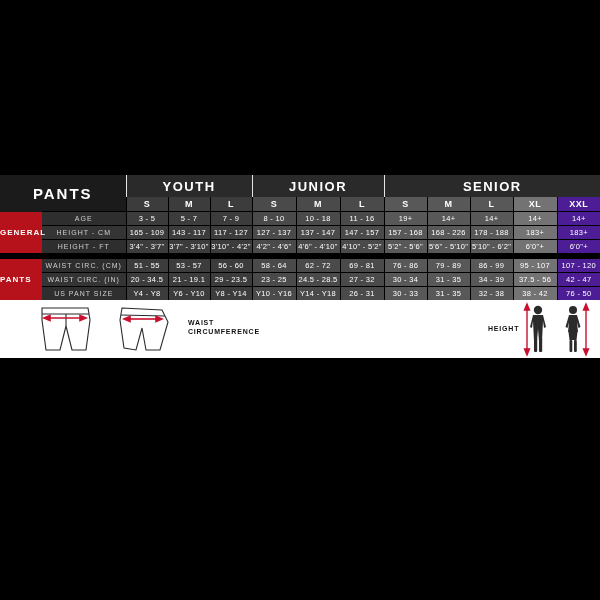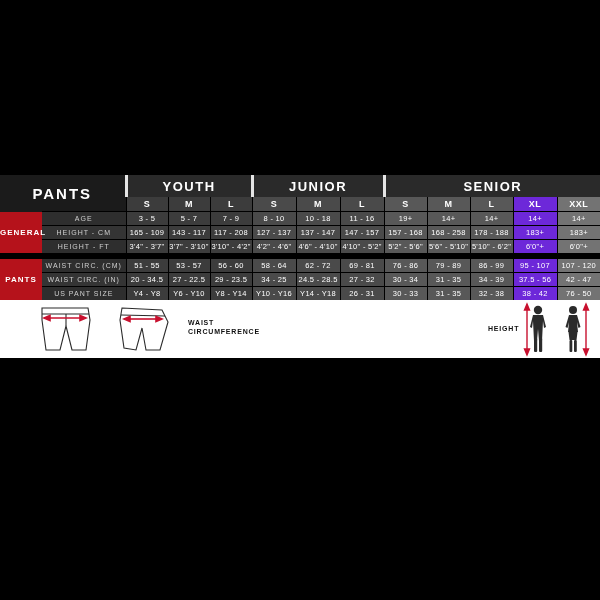--- a/index.html
+++ b/index.html
@@ -9,44 +9,44 @@
 
   table.chart{border-collapse:collapse;width:600px;table-layout:fixed;}
   table.chart td,table.chart th{padding:0;margin:0;}
 
   .titlecell{
     background:#1b1b1b;color:#fff;font-size:15px;font-weight:bold;
     letter-spacing:2px;text-align:center;vertical-align:middle;
   }
   .grouphead{
     background:#2a2a2a;color:#fff;font-weight:bold;font-size:13px;
-    text-align:center;letter-spacing:1.5px;border-left:3px solid #e5e5e5;
+    text-align:center;letter-spacing:1.5px;border-left:1px solid #e5e5e5;
     height:22px;
   }
   .sizehead{
     background:#3a3a3a;color:#fff;font-weight:bold;font-size:9px;
     text-align:center;letter-spacing:.5px;height:14px;border-left:1px solid #000;
   }
   .rowlabel{
     background:#2e2e2e;color:#cfcfcf;font-size:7px;text-align:center;
     letter-spacing:1px;height:13px;border-top:1px solid #000;
   }
   .sectlabel{
     background:#b5121b;color:#fff;font-size:8px;font-weight:bold;
-    text-align:center;letter-spacing:1px;vertical-align:middle;
+    letter-spacing:1px;vertical-align:middle;
   }
   .datacell{
     color:#fff;font-size:7.5px;text-align:center;height:13px;
     border-top:1px solid #000;border-left:1px solid #000;letter-spacing:.3px;
   }
   .sh-a{background:#3c3c3c;}
   .sh-b{background:#4a4a4a;}
   .sh-c{background:#585858;}
-  .sh-d{background:#6d28d9;}
-  .sh-e{background:#737373;}
+  .sh-d{background:#737373;}
+  .sh-e{background:#4c1d95;}
 
   .rowlabel.alt{background:#343434;}
 
   .figwrap{position:relative;background:#fff;height:58px;width:600px;}
   .figlabel{
     position:absolute;font-size:7px;font-weight:bold;color:#111;
     letter-spacing:.8px;line-height:1.35;
   }
   svg{display:block;}
 </style>
@@ -105,26 +105,26 @@
       <td class="datacell sh-c">19+</td>
       <td class="datacell sh-c">14+</td>
       <td class="datacell sh-c">14+</td>
       <td class="datacell sh-d">14+</td>
       <td class="datacell sh-e">14+</td>
     </tr>
     <tr>
       <td class="rowlabel alt">HEIGHT - CM</td>
       <td class="datacell sh-a">165 - 109</td>
       <td class="datacell sh-a">143 - 117</td>
-      <td class="datacell sh-a">117 - 208</td>
+      <td class="datacell sh-a">117 - 127</td>
       <td class="datacell sh-b">127 - 137</td>
       <td class="datacell sh-b">137 - 147</td>
       <td class="datacell sh-b">147 - 157</td>
       <td class="datacell sh-c">157 - 168</td>
-      <td class="datacell sh-c">168 - 258</td>
+      <td class="datacell sh-c">168 - 226</td>
       <td class="datacell sh-c">178 - 188</td>
       <td class="datacell sh-d">183+</td>
       <td class="datacell sh-e">183+</td>
     </tr>
     <tr>
       <td class="rowlabel">HEIGHT - FT</td>
       <td class="datacell sh-a">3'4" - 3'7"</td>
       <td class="datacell sh-a">3'7" - 3'10"</td>
       <td class="datacell sh-a">3'10" - 4'2"</td>
       <td class="datacell sh-b">4'2" - 4'6"</td>
@@ -152,23 +152,23 @@
       <td class="datacell sh-b">69 - 81</td>
       <td class="datacell sh-c">76 - 86</td>
       <td class="datacell sh-c">79 - 89</td>
       <td class="datacell sh-c">86 - 99</td>
       <td class="datacell sh-d">95 - 107</td>
       <td class="datacell sh-e">107 - 120</td>
     </tr>
     <tr>
       <td class="rowlabel alt">WAIST CIRC. (IN)</td>
       <td class="datacell sh-a">20 - 34.5</td>
-      <td class="datacell sh-a">27 - 22.5</td>
+      <td class="datacell sh-a">21 - 19.1</td>
       <td class="datacell sh-a">29 - 23.5</td>
-      <td class="datacell sh-b">34 - 25</td>
+      <td class="datacell sh-b">23 - 25</td>
       <td class="datacell sh-b">24.5 - 28.5</td>
       <td class="datacell sh-b">27 - 32</td>
       <td class="datacell sh-c">30 - 34</td>
       <td class="datacell sh-c">31 - 35</td>
       <td class="datacell sh-c">34 - 39</td>
       <td class="datacell sh-d">37.5 - 56</td>
       <td class="datacell sh-e">42 - 47</td>
     </tr>
     <tr>
       <td class="rowlabel">US PANT SIZE</td>

